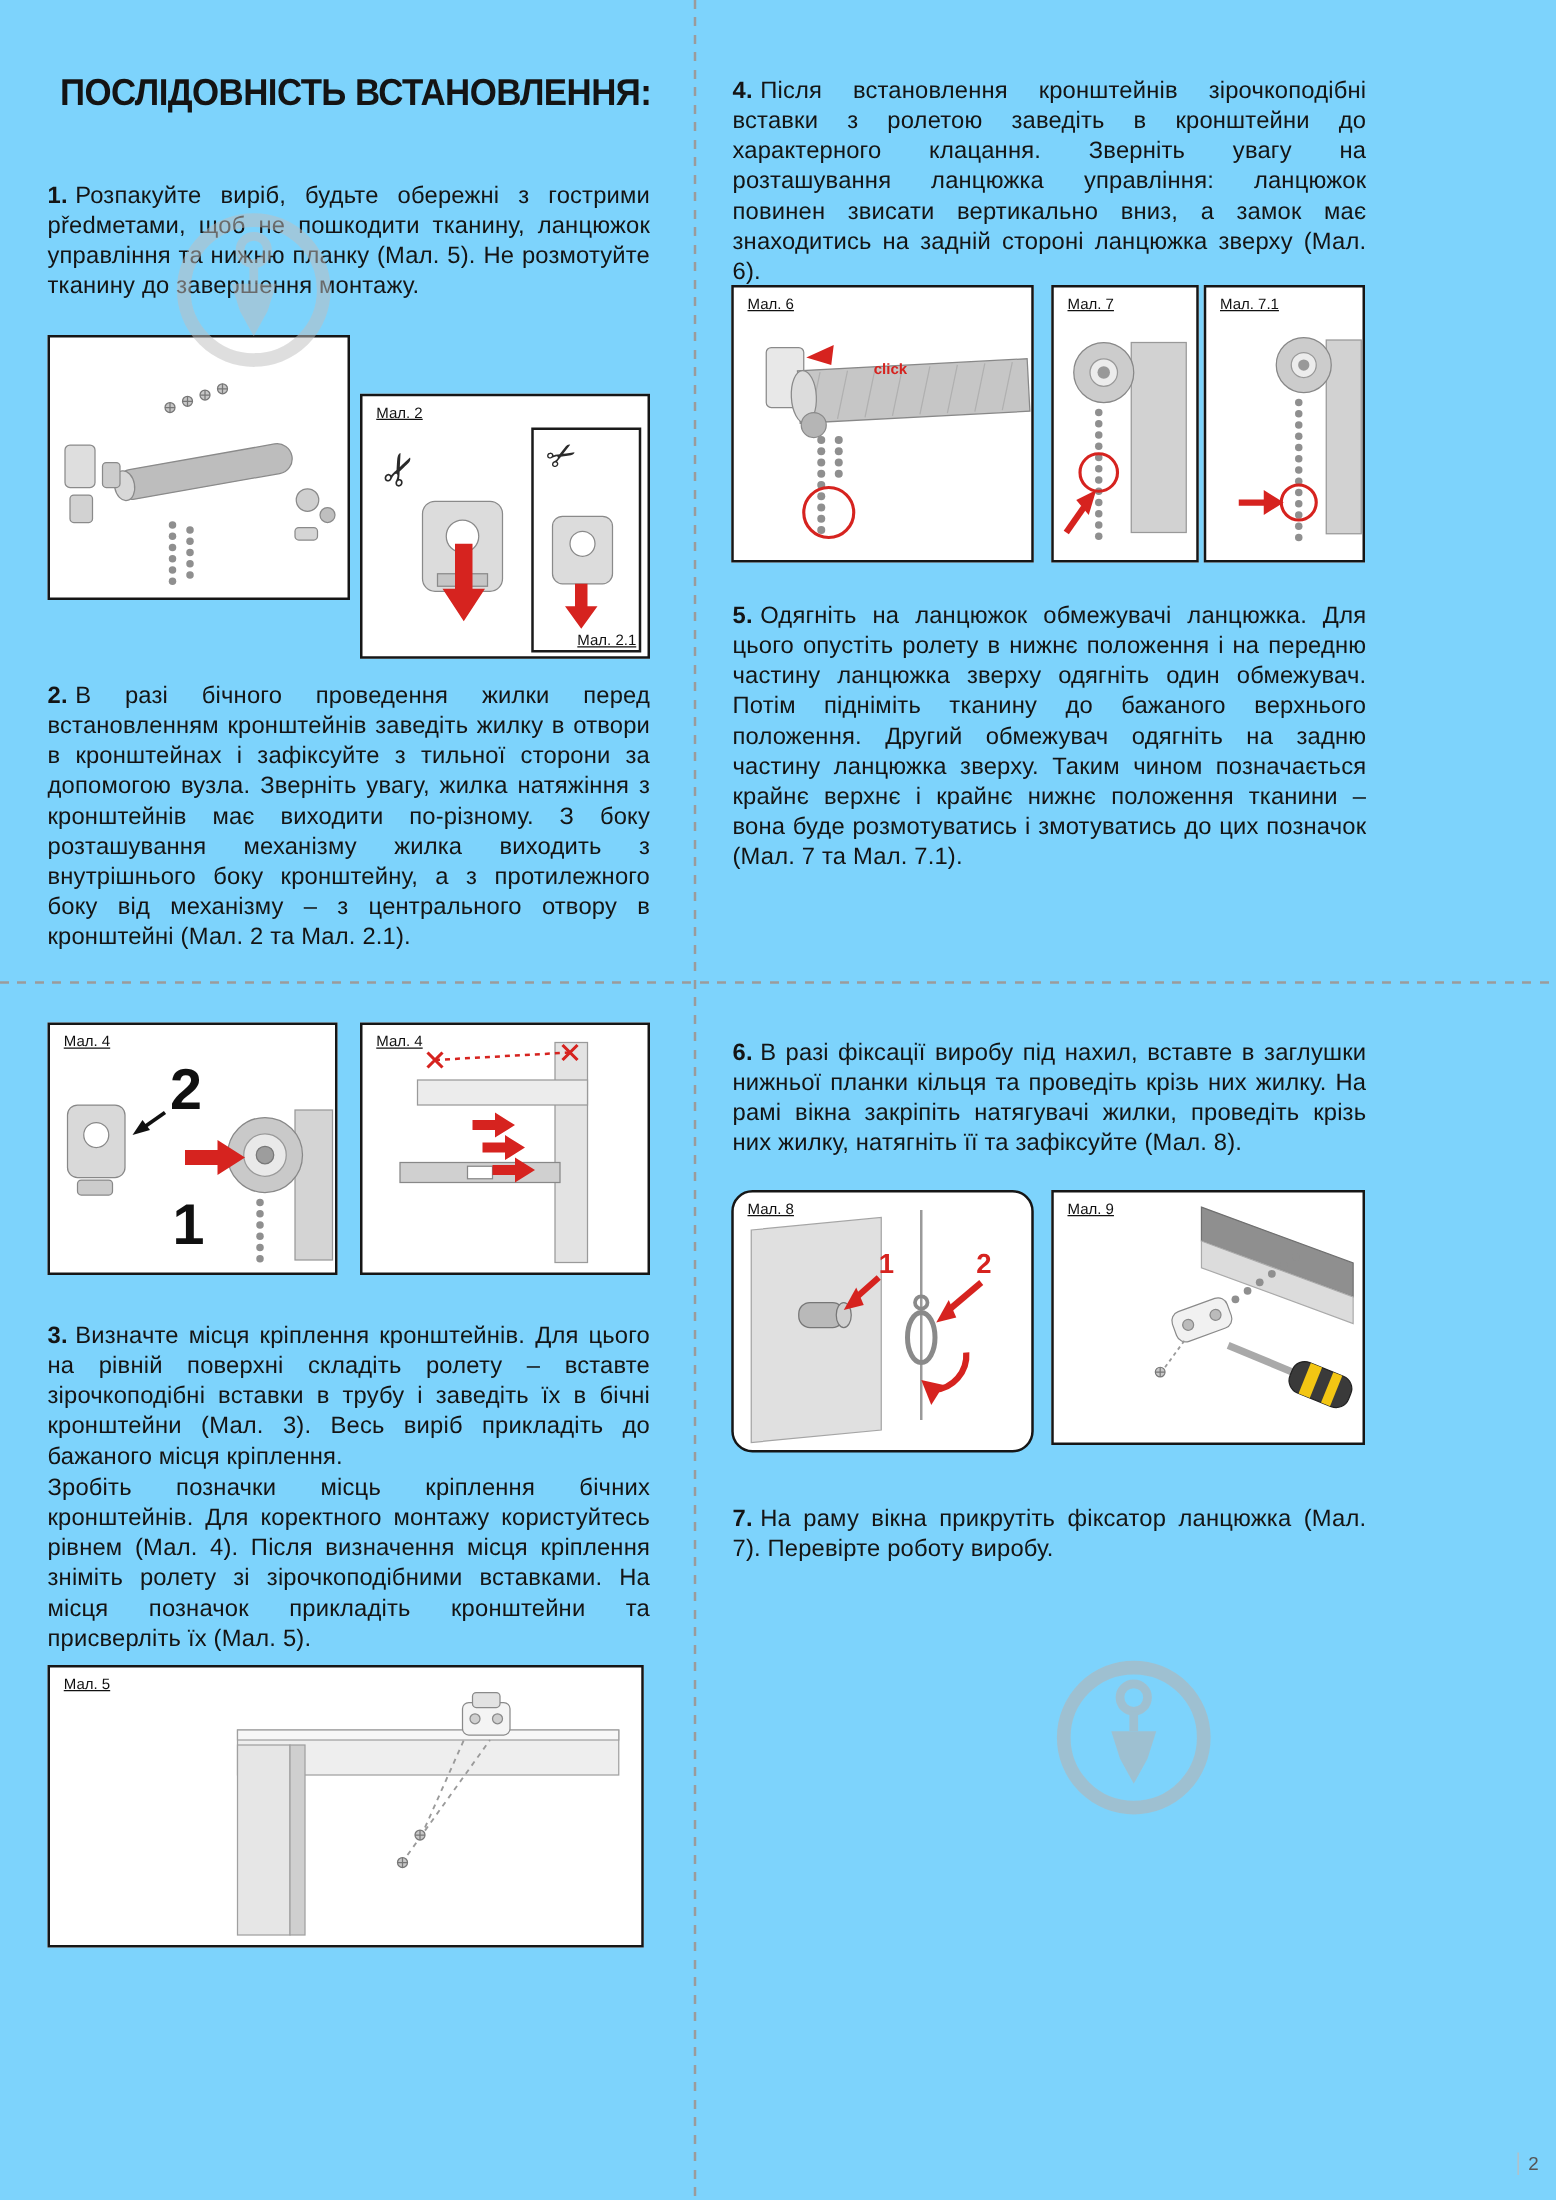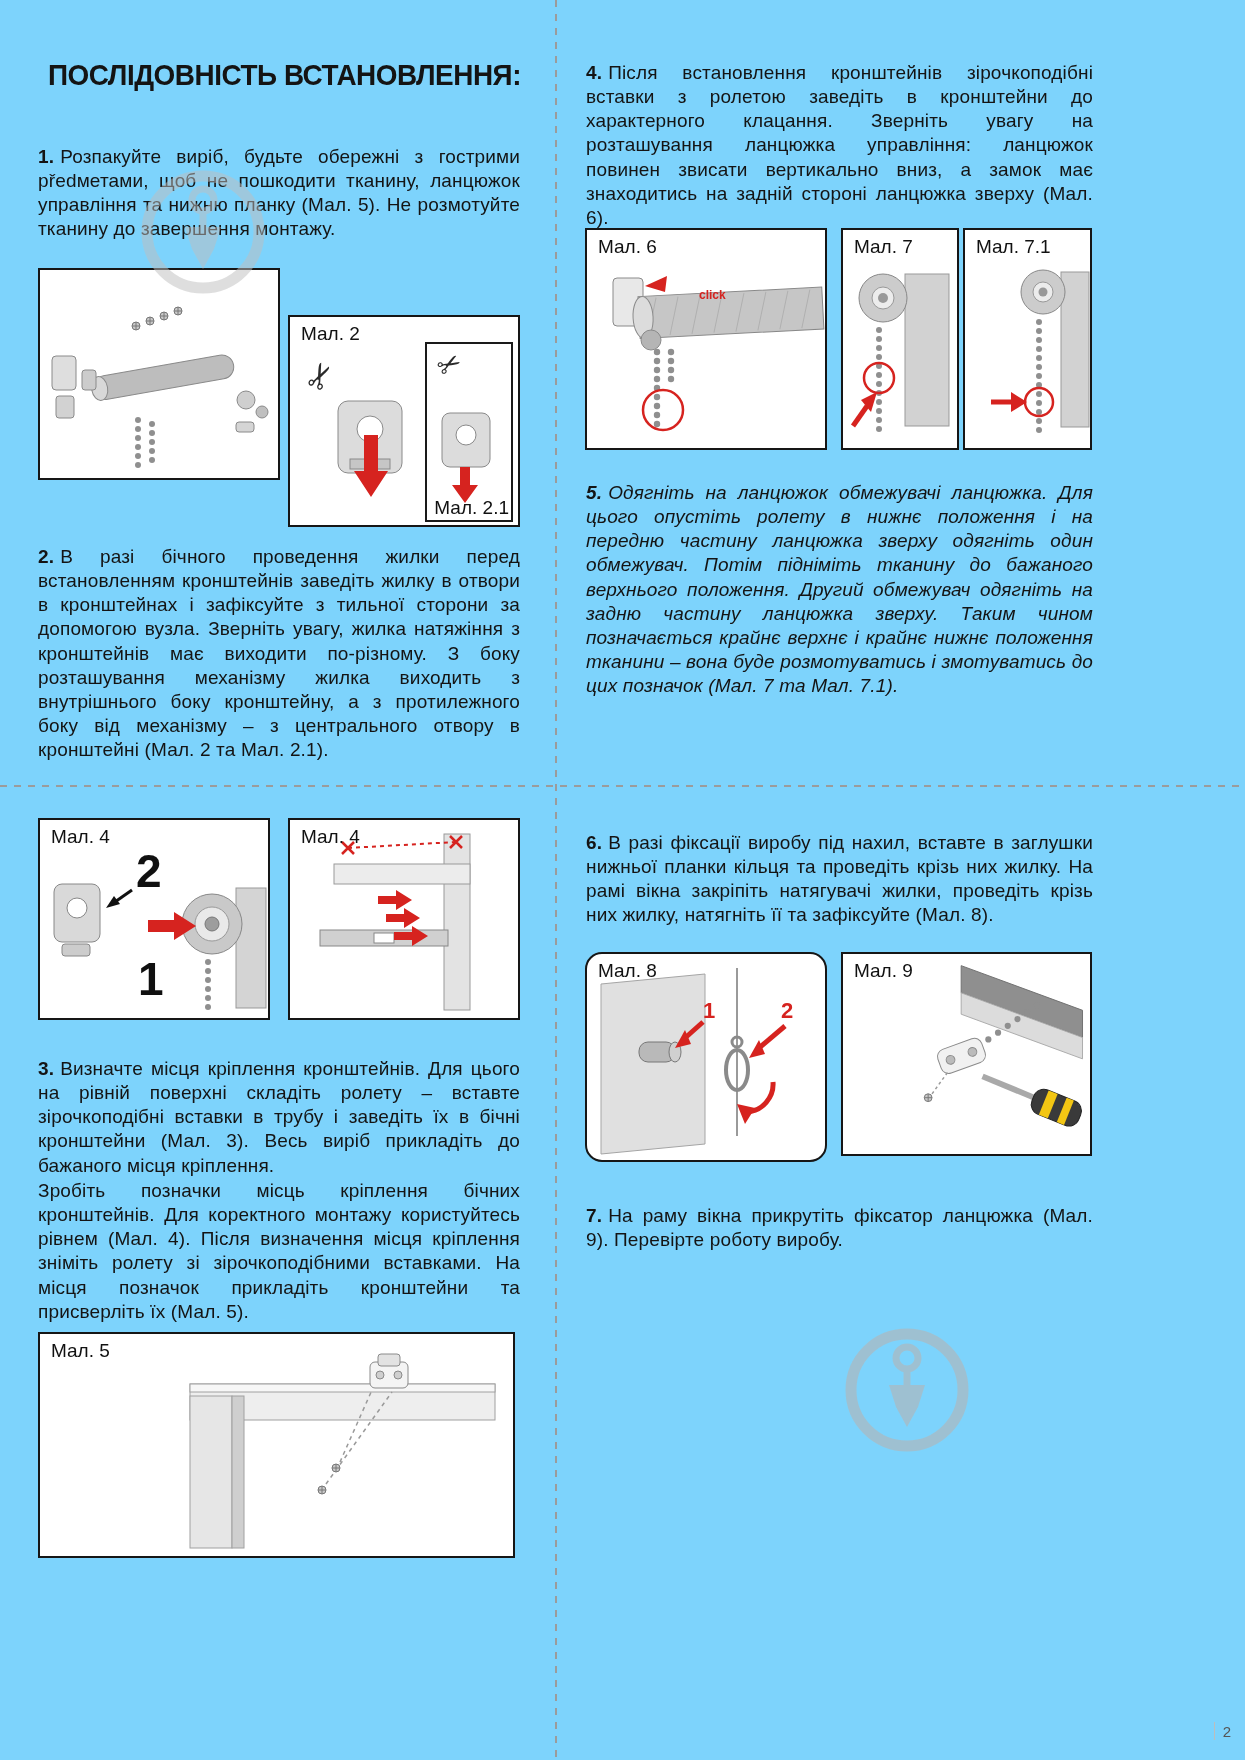--- a/index.html
+++ b/index.html
@@ -12,21 +12,21 @@
   .hdash{position:absolute;left:0;top:785px;width:1245px;height:2px;
          background:repeating-linear-gradient(90deg,#9b9b9b 0 7px,transparent 7px 14px);}
 
   .title{position:absolute;left:48px;top:38px;font-size:30px;font-weight:800;
          letter-spacing:-0.5px;transform:scaleX(0.93);transform-origin:left top;white-space:nowrap;}
 
   .para{position:absolute;text-align:justify;font-size:19px;line-height:1.27;letter-spacing:0.15px;}
   .para .num{font-weight:700;margin-right:6px;}
 
   .figbox{position:absolute;border:2px solid #161616;background:#fff;box-sizing:border-box;}
-  .figlabel{position:absolute;top:6px;left:11px;font-size:19px;color:#111;z-index:3;background:transparent;}
+  .figlabel{position:absolute;top:6px;left:11px;font-size:12px;color:#111;z-index:3;background:transparent;text-decoration:underline;}
   .figlabel.br{top:auto;left:auto;right:9px;bottom:6px;}
   .figart{position:absolute;left:0;top:0;width:100%;height:100%;}
 
   .bignum{position:absolute;font-weight:800;font-size:46px;color:#101010;z-index:3;line-height:1;}
   .rednum{position:absolute;font-weight:800;font-size:22px;color:#d6231f;z-index:3;line-height:1;}
   .clicktxt{position:absolute;font-weight:700;font-size:12px;color:#d6231f;z-index:3;}
   .scissors{position:absolute;font-family:"DejaVu Sans",sans-serif;font-size:34px;color:#2a2a2a;z-index:3;line-height:1;}
 
   .watermark{position:absolute;z-index:4;pointer-events:none;}
 
@@ -261,21 +261,21 @@
           <circle cx="74" cy="182" r="3"></circle>
           <circle cx="74" cy="191" r="3"></circle>
         <circle cx="74" cy="200" r="3"></circle>
       </g>
       <circle cx="74" cy="172" r="14" fill="none" stroke="#d6231f" stroke-width="2.5"></circle>
       <path d="M26 172 L48 172" stroke="#d6231f" stroke-width="5"></path>
       <polygon points="46,162 62,172 46,182" fill="#d6231f"></polygon>
     </svg>
   </div>
 
-  <p class="para" style="left:586px;top:462px;width:507px;font-style:italic;">
+  <p class="para" style="left:586px;top:462px;width:507px;">
     <span class="num">5.</span><span>Одягніть на ланцюжок обмежувачі ланцюжка. Для цього опустіть ролету в нижнє положення і на передню частину ланцюжка зверху одягніть один обмежувач. Потім підніміть тканину до бажаного верхнього положення. Другий обмежувач одягніть на задню частину ланцюжка зверху. Таким чином позначається крайнє верхнє і крайнє нижнє положення тканини – вона буде розмотуватись і змотуватись до цих позначок (Мал. 7 та Мал. 7.1).</span>
   </p>
 
   <p class="para" style="left:586px;top:812px;width:507px;">
     <span class="num">6.</span><span>В разі фіксації виробу під нахил, вставте в заглушки нижньої планки кільця та проведіть крізь них жилку. На рамі вікна закріпіть натягувачі жилки, проведіть крізь них жилку, натягніть її та зафіксуйте (Мал. 8).</span>
   </p>
 
   <div class="figbox" style="left:585px;top:952px;width:242px;height:210px;border-radius:17px;">
     <div class="figlabel">Мал. 8</div>
     <div class="rednum" style="left:116px;top:46px;">1</div>
@@ -320,21 +320,21 @@
       <path d="M140 126 L198 150" stroke="#a9a9a9" stroke-width="6"></path>
       <g transform="rotate(22 214 158)">
         <rect x="190" y="144" width="52" height="27" rx="11" fill="#3a3a3a" stroke="#222"></rect>
         <rect x="202" y="144" width="10" height="27" fill="#f3c613"></rect>
         <rect x="222" y="144" width="8" height="27" fill="#f3c613"></rect>
       </g>
     </svg>
   </div>
 
   <p class="para" style="left:586px;top:1185px;width:507px;">
-    <span class="num">7.</span><span>На раму вікна прикрутіть фіксатор ланцюжка (Мал. 9). Перевірте роботу виробу.</span>
+    <span class="num">7.</span><span>На раму вікна прикрутіть фіксатор ланцюжка (Мал. 7). Перевірте роботу виробу.</span>
   </p>
 
   <div class="watermark" style="left:138px;top:167px;opacity:0.5;">
     <svg width="130" height="130" viewBox="0 0 130 130">
       <circle cx="65" cy="65" r="56" fill="none" stroke="#bfbfbf" stroke-width="11"></circle>
       <circle cx="65" cy="33" r="11" fill="none" stroke="#bfbfbf" stroke-width="7"></circle>
       <path d="M65 44 L65 60" stroke="#bfbfbf" stroke-width="7"></path>
       <path d="M47 60 L83 60 L76 82 L65 102 L54 82 Z" fill="#bfbfbf"></path>
     </svg>
   </div>

